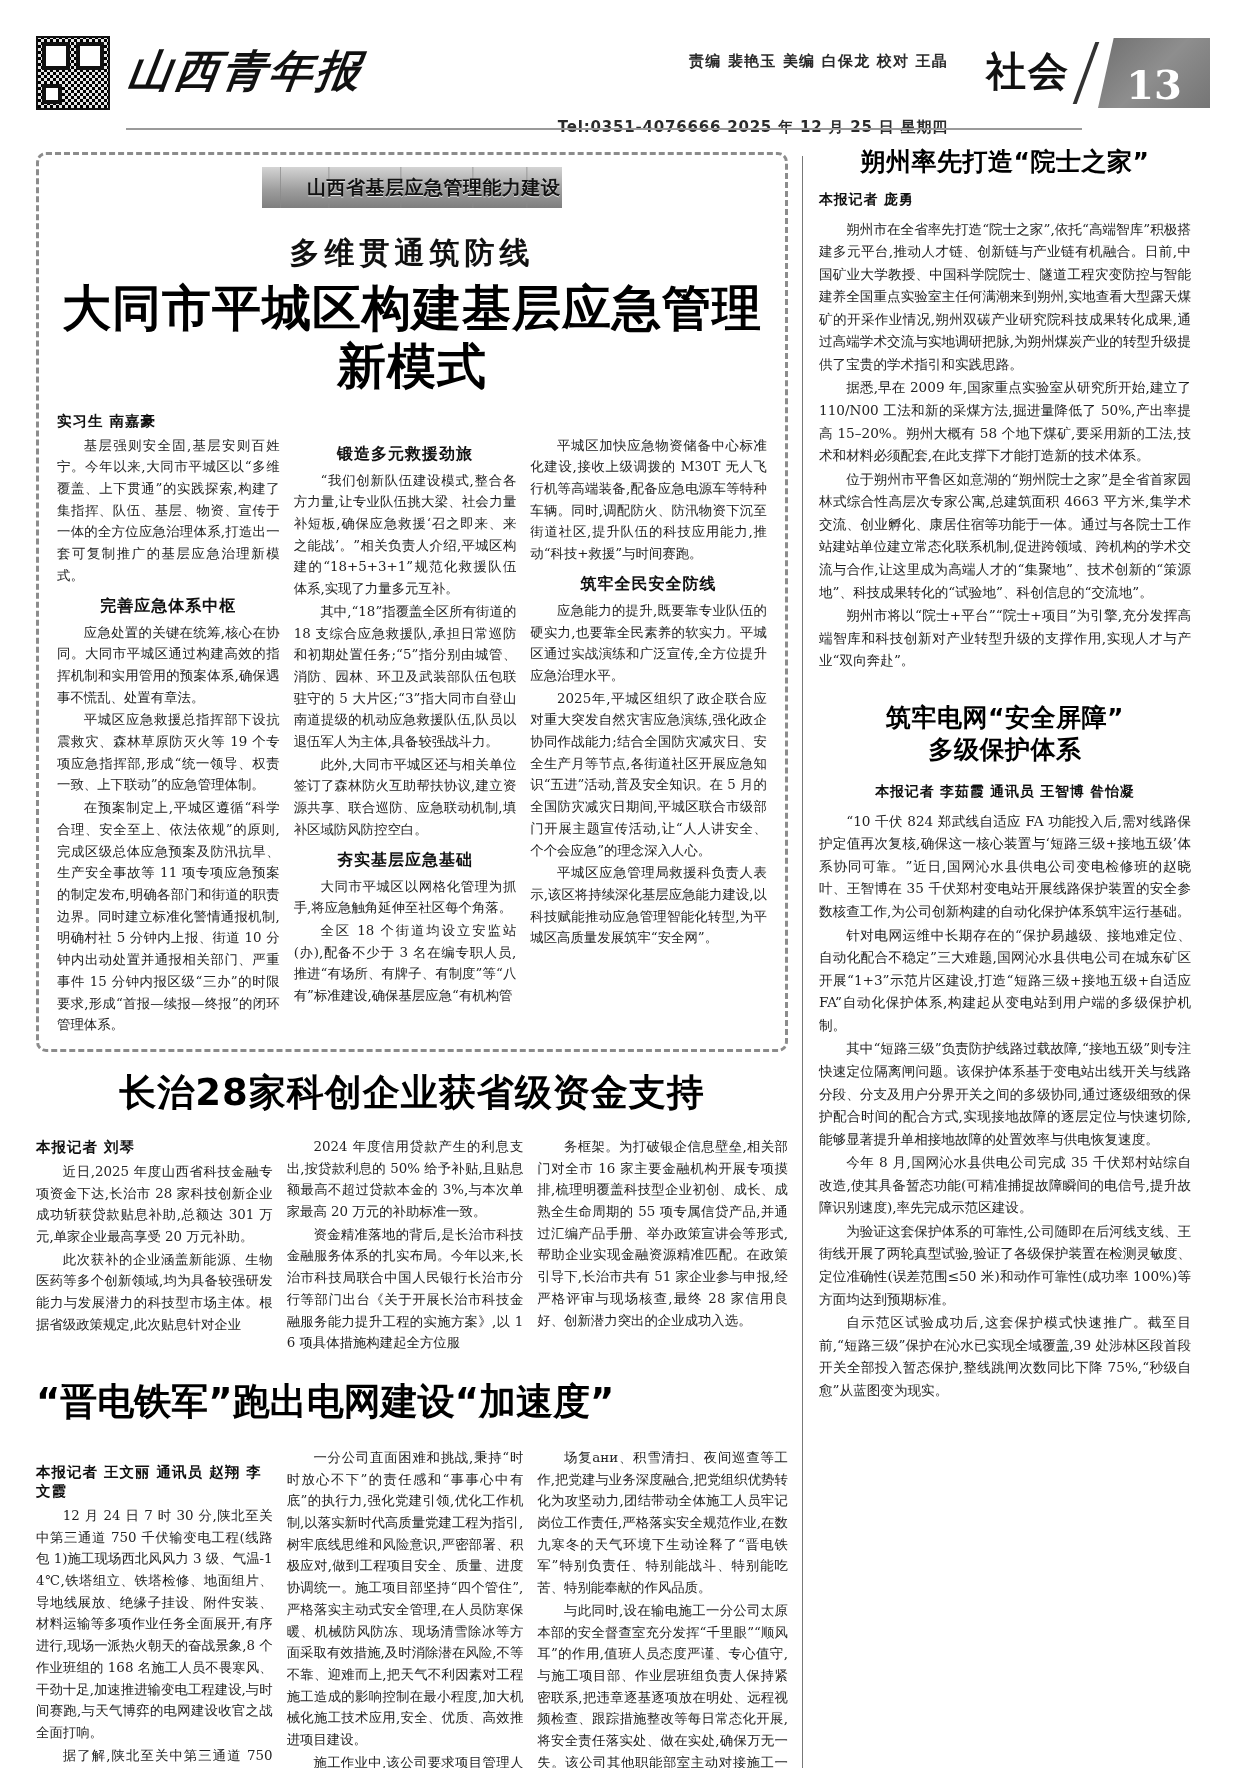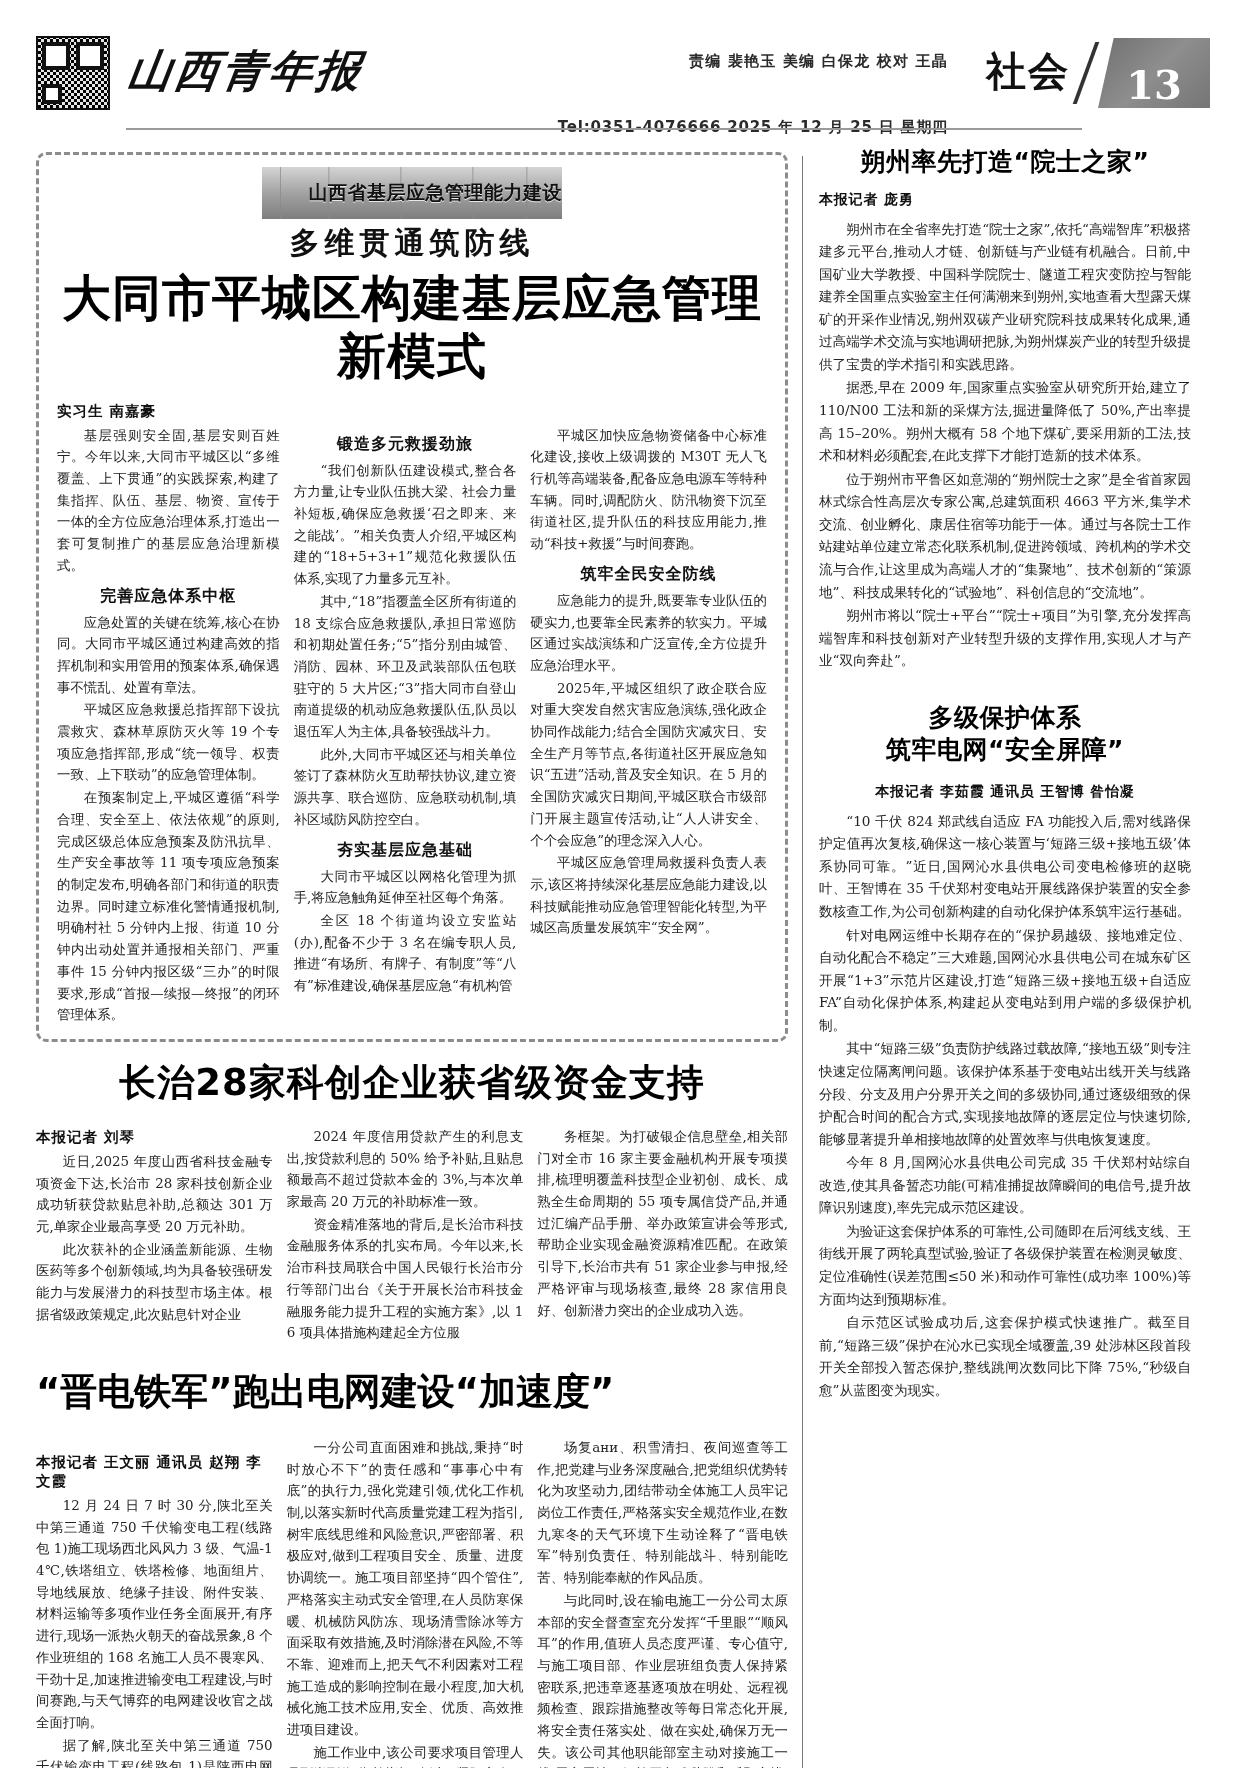--- a/index.html
+++ b/index.html
@@ -104,43 +104,44 @@
     border: 3px dashed #8c8c8c;
     border-radius: 10px;
     padding: 14px 18px 12px 18px;
     margin-top: 6px;
   }
   .banner-wrap {
     display:flex; justify-content:center; margin-top: -2px;
   }
   .banner {
     position: relative;
-    width: 300px; height: 52px;
+    width: 300px; height: 41px;
     background: linear-gradient(180deg,#d4d4d4,#9e9e9e 55%,#7e7e7e);
-    display:flex; align-items:center; justify-content:flex-end;
+    display:flex; align-items:center; justify-content:flex-start;
     overflow:hidden;
+    padding-left:45px;
   }
   .banner .cranes {
     position:absolute; inset:0;
     background:
       linear-gradient(90deg, transparent 6%, #8a8a8a 6.2%, transparent 6.5%),
       linear-gradient(90deg, transparent 22%, #8a8a8a 22.3%, transparent 22.6%),
       linear-gradient(90deg, transparent 46%, #8a8a8a 46.3%, transparent 46.6%),
       linear-gradient(90deg, transparent 70%, #8a8a8a 70.3%, transparent 70.6%),
       linear-gradient(90deg, transparent 88%, #8a8a8a 88.3%, transparent 88.6%);
     opacity:.85;
   }
   .banner span {
     position:relative; z-index:2;
     font-size: 19px; font-weight: 700; color:#111;
     letter-spacing: .5px;
     text-shadow: 0 1px 0 #e7e7e7;
   }
   .subhead {
-    text-align:center; margin-top: 4px;
+    text-align:center; margin-top: 25px;
     font-family: "DejaVu Serif", "Liberation Serif", serif;
     font-size: 30px; font-weight: 700; letter-spacing: 5px; color:#111;
   }
   .mainhead {
     text-align:center; margin-top: 6px;
     font-size: 49px; font-weight: 700; letter-spacing: 1px;
     color:#000; line-height: 1.18;
     font-family: "DejaVu Sans", "Liberation Sans", sans-serif;
   }
 
@@ -316,22 +317,22 @@
         <div class="r-title">朔州率先打造“院士之家”</div>
         <div class="r-byline">本报记者  庞勇</div>
         <p class="body">朔州市在全省率先打造“院士之家”,依托“高端智库”积极搭建多元平台,推动人才链、创新链与产业链有机融合。日前,中国矿业大学教授、中国科学院院士、隧道工程灾变防控与智能建养全国重点实验室主任何满潮来到朔州,实地查看大型露天煤矿的开采作业情况,朔州双碳产业研究院科技成果转化成果,通过高端学术交流与实地调研把脉,为朔州煤炭产业的转型升级提供了宝贵的学术指引和实践思路。</p>
         <p class="body">据悉,早在 2009 年,国家重点实验室从研究所开始,建立了 110/N00 工法和新的采煤方法,掘进量降低了 50%,产出率提高 15–20%。朔州大概有 58 个地下煤矿,要采用新的工法,技术和材料必须配套,在此支撑下才能打造新的技术体系。</p>
         <p class="body">位于朔州市平鲁区如意湖的“朔州院士之家”是全省首家园林式综合性高层次专家公寓,总建筑面积 4663 平方米,集学术交流、创业孵化、康居住宿等功能于一体。通过与各院士工作站建站单位建立常态化联系机制,促进跨领域、跨机构的学术交流与合作,让这里成为高端人才的“集聚地”、技术创新的“策源地”、科技成果转化的“试验地”、科创信息的“交流地”。</p>
         <p class="body">朔州市将以“院士+平台”“院士+项目”为引擎,充分发挥高端智库和科技创新对产业转型升级的支撑作用,实现人才与产业“双向奔赴”。</p>
       </div>
 
       <div class="r-art second">
         <div class="r-title">
+          <div>筑牢电网“安全屏障”</div>
           <div>多级保护体系</div>
-          <div>筑牢电网“安全屏障”</div>
         </div>
         <div class="r-byline center">本报记者 李茹霞 通讯员 王智博 昝怡凝</div>
         <p class="body">“10 千伏 824 郑武线自适应 FA 功能投入后,需对线路保护定值再次复核,确保这一核心装置与‘短路三级+接地五级’体系协同可靠。”近日,国网沁水县供电公司变电检修班的赵晓叶、王智博在 35 千伏郑村变电站开展线路保护装置的安全参数核查工作,为公司创新构建的自动化保护体系筑牢运行基础。</p>
         <p class="body">针对电网运维中长期存在的“保护易越级、接地难定位、自动化配合不稳定”三大难题,国网沁水县供电公司在城东矿区开展“1+3”示范片区建设,打造“短路三级+接地五级+自适应 FA”自动化保护体系,构建起从变电站到用户端的多级保护机制。</p>
         <p class="body">其中“短路三级”负责防护线路过载故障,“接地五级”则专注快速定位隔离闸问题。该保护体系基于变电站出线开关与线路分段、分支及用户分界开关之间的多级协同,通过逐级细致的保护配合时间的配合方式,实现接地故障的逐层定位与快速切除,能够显著提升单相接地故障的处置效率与供电恢复速度。</p>
         <p class="body">今年 8 月,国网沁水县供电公司完成 35 千伏郑村站综自改造,使其具备暂态功能(可精准捕捉故障瞬间的电信号,提升故障识别速度),率先完成示范区建设。</p>
         <p class="body">为验证这套保护体系的可靠性,公司随即在后河线支线、王街线开展了两轮真型试验,验证了各级保护装置在检测灵敏度、定位准确性(误差范围≤50 米)和动作可靠性(成功率 100%)等方面均达到预期标准。</p>
         <p class="body">自示范区试验成功后,这套保护模式快速推广。截至目前,“短路三级”保护在沁水已实现全域覆盖,39 处涉林区段首段开关全部投入暂态保护,整线跳闸次数同比下降 75%,“秒级自愈”从蓝图变为现实。</p>
       </div>
 

